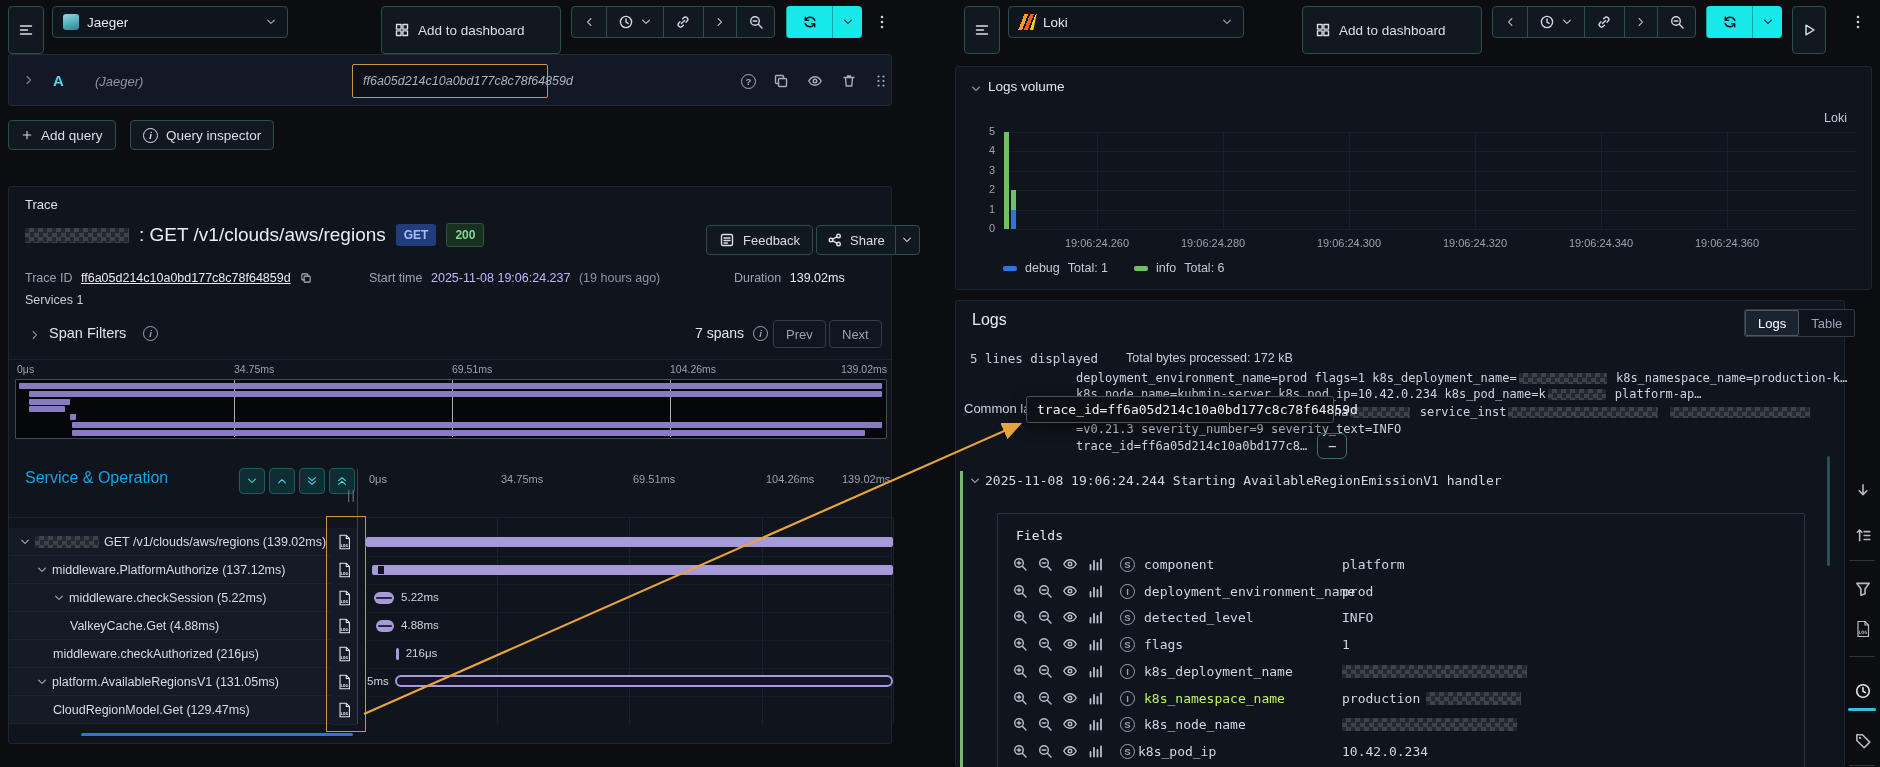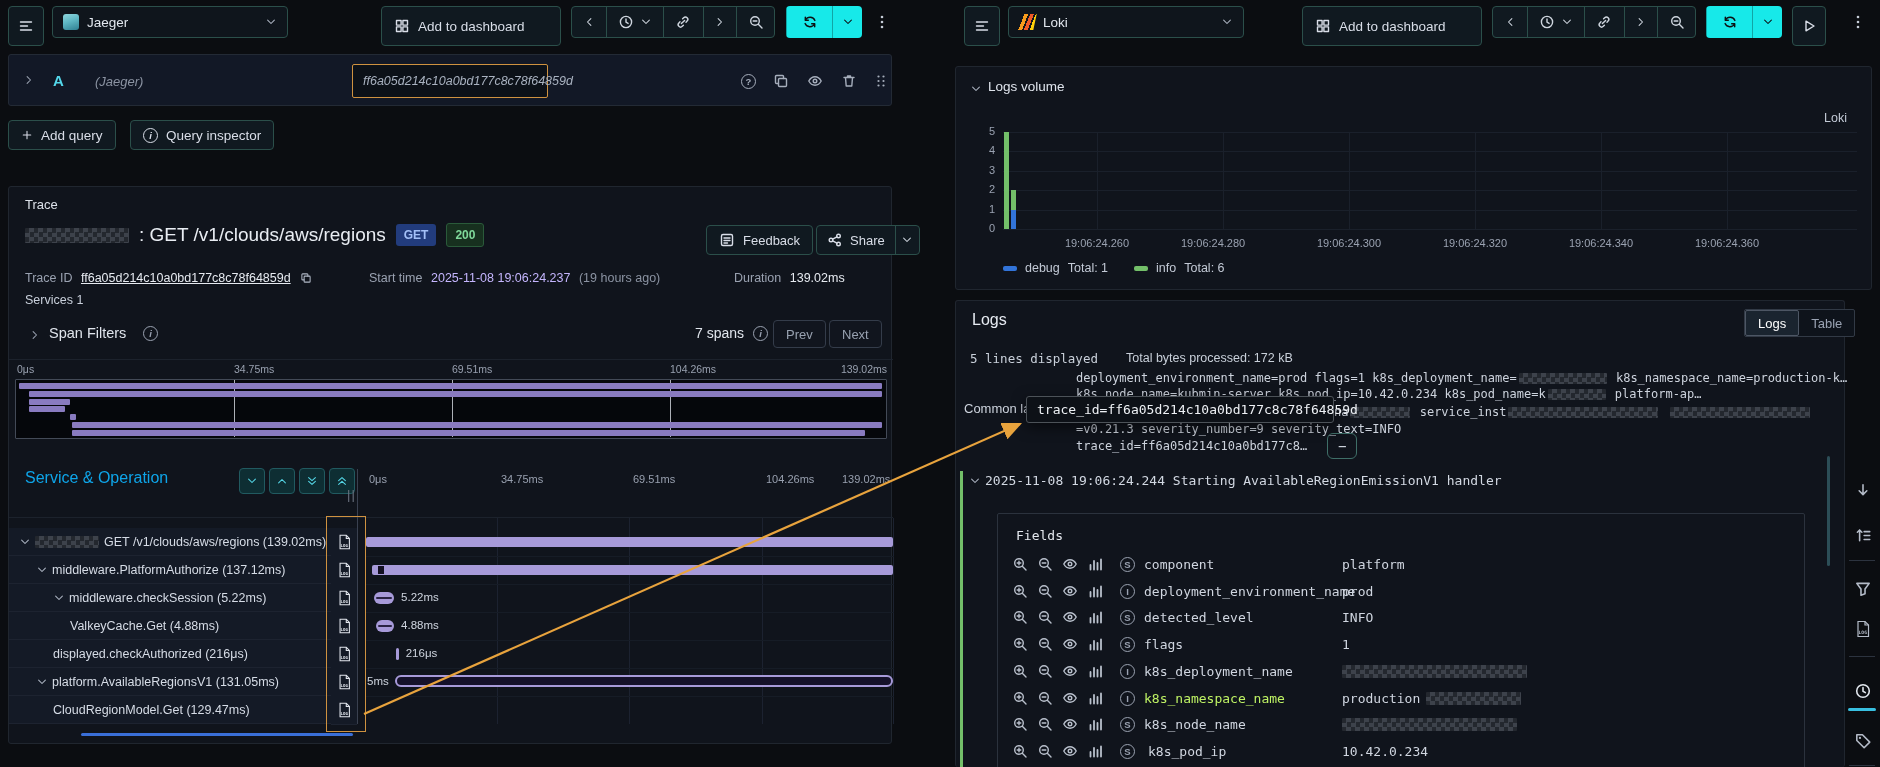--- a/index.html
+++ b/index.html
@@ -2,21 +2,21 @@
 <html><head>
 <meta charset="utf-8">
 <style>
   html,body{margin:0;padding:0}
   body{width:1880px;height:767px;position:relative;overflow:hidden;background:#0b0d11;
        font-family:"Liberation Sans",sans-serif;color:#d5dbe5;font-size:13px}
   .abs{position:absolute}
   .mono{font-family:"DejaVu Sans Mono",monospace}
   .panel{position:absolute;background:#10141c;border:1px solid #20262f;border-radius:3px;box-sizing:border-box}
   .btn{position:absolute;display:flex;align-items:center;gap:8px;background:#101920;border:1px solid #2b4f4a;
-       border-radius:4px;color:#d9dee8;font-size:13.5px;padding:0 12px;height:40px;box-sizing:border-box;cursor:pointer}
+       border-radius:4px;color:#d9dee8;font-size:13.5px;padding:0 12px;height:48px;box-sizing:border-box;cursor:pointer}
   .icon{display:inline-flex}
   .icon svg{width:16px;height:16px;display:block}
   .icon.sm svg{width:12px;height:12px}
   .seg-group{position:absolute;display:flex;background:#101920;border:1px solid #2b4f4a;border-radius:4px;height:32px;box-sizing:border-box}
   .seg{display:flex;align-items:center;justify-content:center;border-left:1px solid #2b4f4a;color:#cfd6df;box-sizing:border-box;cursor:pointer}
   .seg:first-child{border-left:none}
   .run-split{position:absolute;display:flex;height:32px;border-radius:4px;overflow:hidden;background:#17e9e9;color:#0c1013;cursor:pointer}
   .run-split .seg{border-left:1px solid rgba(5,40,40,.35);color:#0c1013}
   .picker{position:absolute;display:flex;align-items:center;gap:8px;background:#0f151c;border:1px solid #2b4f4a;
           border-radius:4px;height:32px;box-sizing:border-box;padding:0 10px;font-size:13.5px;color:#e2e7ee;cursor:pointer}
@@ -432,21 +432,21 @@
               </svg>
             </span>
           </div>
           <div class="trow-bars">
             <div class="bar-mini" style="left:11.109px;width:17.986px"></div>
             <span class="bar-label" style="left:36.095px">4.88ms</span>
           </div>
         </div>
         <div class="trow" style="top: 453px;">
           <div class="trow-name" style="padding-left: 44px;">
-            <span>displayed.checkAuthorized (216μs)</span>
+            <span>middleware.checkAuthorized (216μs)</span>
           </div>
           <div class="trow-icon">
             <span class="icon" style="width:15px;height:17px">
               <svg viewBox="0 0 16 18" fill="none" stroke="currentColor" stroke-width="1.2">
                 <path d="M3 1.5h7l3.5 3.5v11.5H3z"></path>
                 <path d="M10 1.5V5h3.5"></path>
                 <text x="3.6" y="14.2" font-size="4.6" font-weight="bold" fill="currentColor" stroke="none" font-family="DejaVu Sans Mono,monospace">LOG</text>
               </svg>
             </span>
           </div>
@@ -671,21 +671,21 @@
     <span class="abs" style="left:170px;top:50px;font-size:12.5px;color:#c9d0da">Total bytes processed: 172 kB</span>
 
     <span class="abs" style="left:8px;top:100px;font-size:13px;color:#cdd3dd;white-space:nowrap">Common labels:</span>
     <div id="common-lines">
         <div class="abs mono" style="left:120px;top:70px;font-size:12px;color:#cdd3dd;white-space:nowrap"><span>deployment_environment_name=prod flags=1 k8s_deployment_name=</span><span class="redact" style="width:88px;height:11px;margin:0 2px"></span><span> k8s_namespace_name=production-k…</span></div>
         <div class="abs mono" style="left:120px;top:86px;font-size:12px;color:#cdd3dd;white-space:nowrap"><span>k8s_node_name=kubmin-server k8s_pod_ip=10.42.0.234 k8s_pod_name=k</span><span class="redact" style="width:58px;height:11px;margin:0 2px"></span><span> platform-ap…</span></div>
         <div class="abs mono" style="left:378px;top:104px;font-size:12px;color:#cdd3dd;white-space:nowrap"><span>na</span><span class="redact" style="width:60px;height:11px;margin:0 2px"></span><span> service_inst</span><span class="redact" style="width:150px;height:11px;margin:0 2px"></span><span>  </span><span class="redact" style="width:140px;height:11px;margin:0 2px"></span></div>
         <div class="abs mono" style="left:120px;top:121px;font-size:12px;color:#cdd3dd;white-space:nowrap"><span>=v0.21.3 severity_number=9 severity_text=INFO</span></div>
       </div>
 
-    <div class="abs mono" style="left:120px;top:132px;display:flex;align-items:center;gap:20px">
+    <div class="abs mono" style="left:120px;top:132px;display:flex;align-items:center;gap:10px">
       <span style="font-size:12px;color:#cdd3dd">trace_id=ff6a05d214c10a0bd177c8…</span>
       <span style="display:inline-flex;align-items:center;justify-content:center;width:28px;height:24px;border:1px solid #3f6f68;border-radius:6px;color:#d2d8e2;font-size:14px;cursor:pointer">
           <span>−</span>
         </span>
     </div>
 
     <div class="abs" style="left:4px;top:170px;width:3px;height:297px;background:#73bf69"></div>
     <span class="icon sm abs" style="left:13px;top:174px;color:#aeb6c4">
         <svg viewBox="0 0 16 16" fill="none" stroke="currentColor" stroke-width="1.4" stroke-linecap="round" stroke-linejoin="round">
           <path d="M3.5 5.5L8 10l4.5-4.5"></path>
@@ -910,21 +910,21 @@
                 <path d="M1.8 8s2.3-4.2 6.2-4.2S14.2 8 14.2 8s-2.3 4.2-6.2 4.2S1.8 8 1.8 8z"></path>
                 <circle cx="8" cy="8" r="1.8"></circle>
               </svg>
             </span>
     <span class="field-icon icon" style="left:89px;top:2px">
               <svg viewBox="0 0 16 16" fill="none" stroke="currentColor" stroke-width="1.4" stroke-linecap="round" stroke-linejoin="round">
                 <path d="M3.5 13.5V9M7 13.5V5M10.5 13.5V7M14 13.5V3.5" stroke-width="1.8"></path>
               </svg>
             </span>
     <span class="circ" style="position:absolute;left:122px;top:3px;color:#9aa2b1">S</span>
-    <span class="mono" style="position:absolute;left:150px;top:3px;font-size:13px;color:#d0d6e0">k8s_pod_ip</span>
+    <span class="mono" style="position:absolute;left:140px;top:3px;font-size:13px;color:#d0d6e0">k8s_pod_ip</span>
     <span class="mono" style="position:absolute;left:344px;top:3px;font-size:13px;color:#d0d6e0;white-space:nowrap">10.42.0.234</span>
   </div>
         </div>
     </div>
     <div class="abs" style="left:871px;top:155px;width:3px;height:110px;background:#2c4e57;border-radius:2px"></div>
   </div>
 
   <div class="abs mono" style="left:71px;top:396px;width:308px;height:27px;background:#0d1117;border:1px solid #4c5258;border-radius:3px;box-shadow:0 4px 14px rgba(0,0,0,.55);display:flex;align-items:center;padding-left:10px;box-sizing:border-box;z-index:40">
     <span style="font-size:13px;color:#eef1f5">trace_id=ff6a05d214c10a0bd177c8c78f64859d</span>
   </div>

